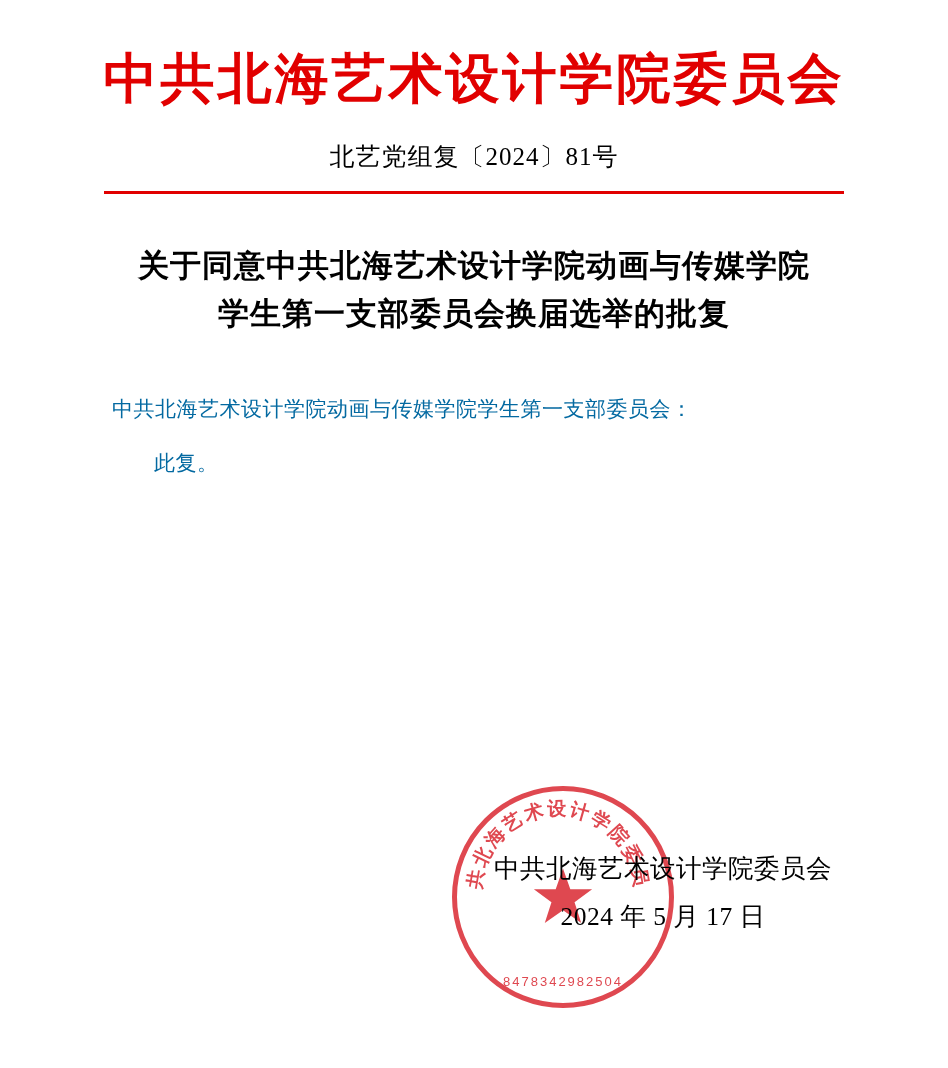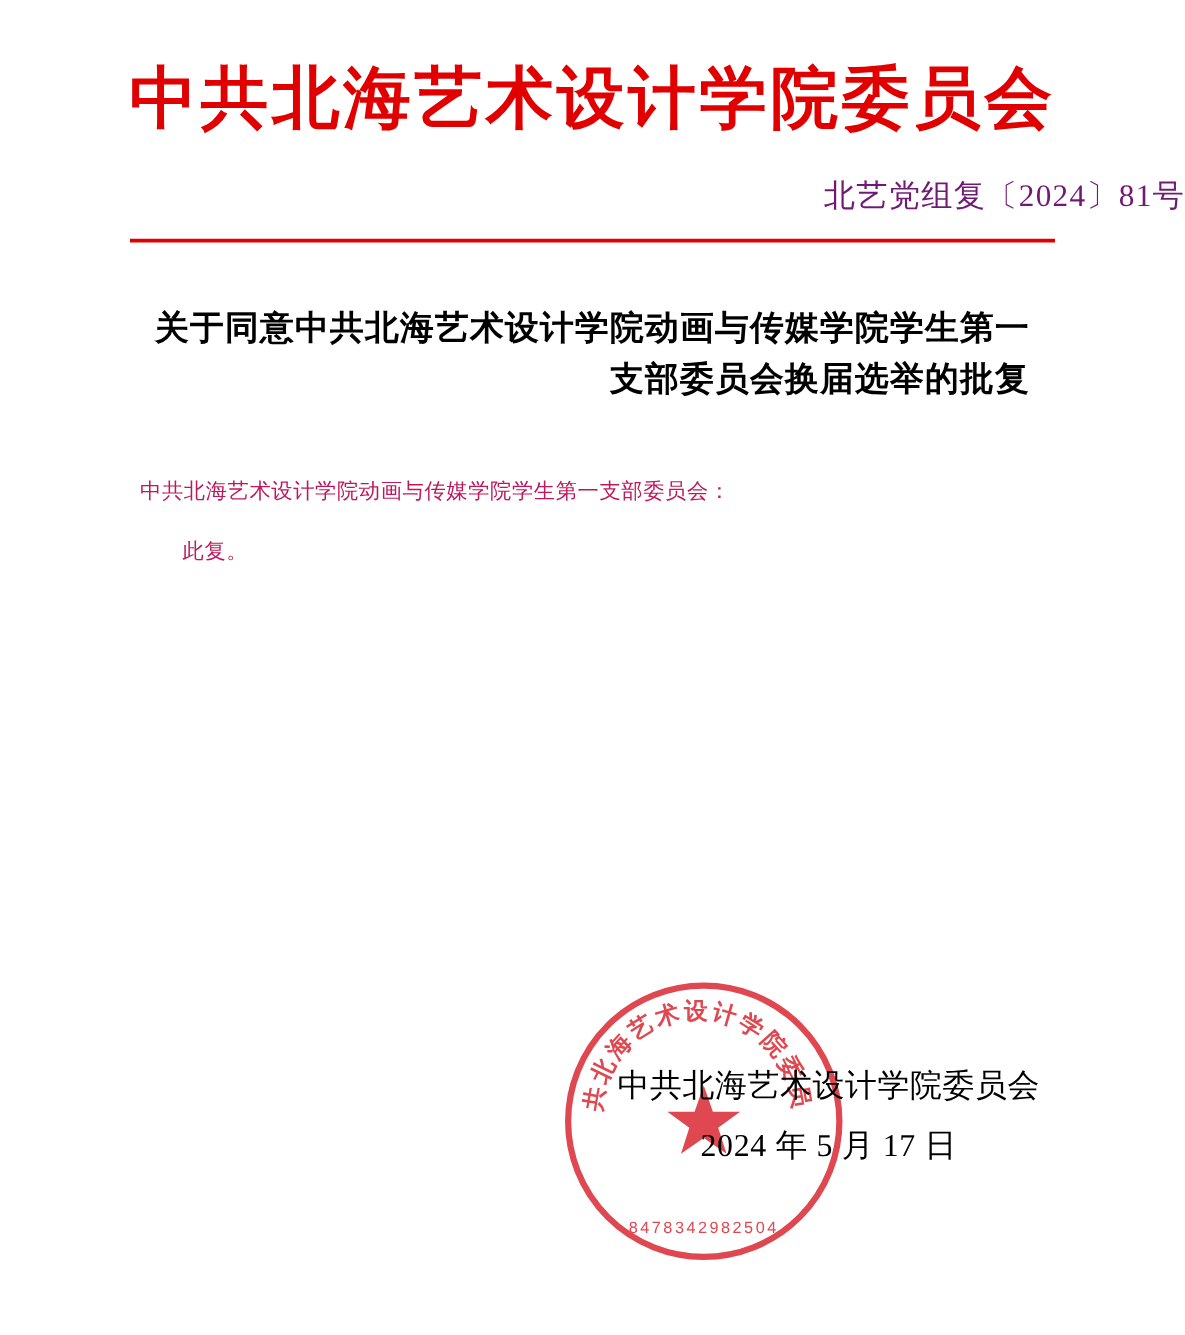--- a/index.html
+++ b/index.html
@@ -34,51 +34,50 @@
     font-weight: bold;
     font-size: 54px;
     letter-spacing: 3px;
     line-height: 1.25;
     white-space: nowrap;
   }
   .doc-number {
     margin-top: 26px;
     font-size: 25px;
     letter-spacing: 1px;
-    color: #701a75;
+    color: #000000;
     font-family: "Liberation Serif", "DejaVu Serif", serif;
-    text-align: right;
   }
   .red-rule {
     margin: 18px auto 0 auto;
     width: 740px;
     height: 3px;
     background: #e10000;
   }
 
   
   .doc-title {
     margin: 48px auto 0 auto;
     width: 700px;
-    text-align: right;
-    font-size: 27px;
+    text-align: center;
+    font-size: 31px;
     font-weight: bold;
     line-height: 1.55;
     letter-spacing: 1px;
     color: #000;
   }
 
   
   .doc-body {
     margin: 52px auto 0 auto;
     width: 724px;
-    font-size: 17px;
+    font-size: 21px;
     line-height: 1.85;
     letter-spacing: 0.5px;
-    color: #be185d;
+    color: #0369a1;
     font-family: Liberation Serif, serif;
   }
   .addressee {
     text-align: justify;
     text-align-last: left;
   }
   .para {
     text-indent: 2em;
     text-align: justify;
     text-align-last: left;

